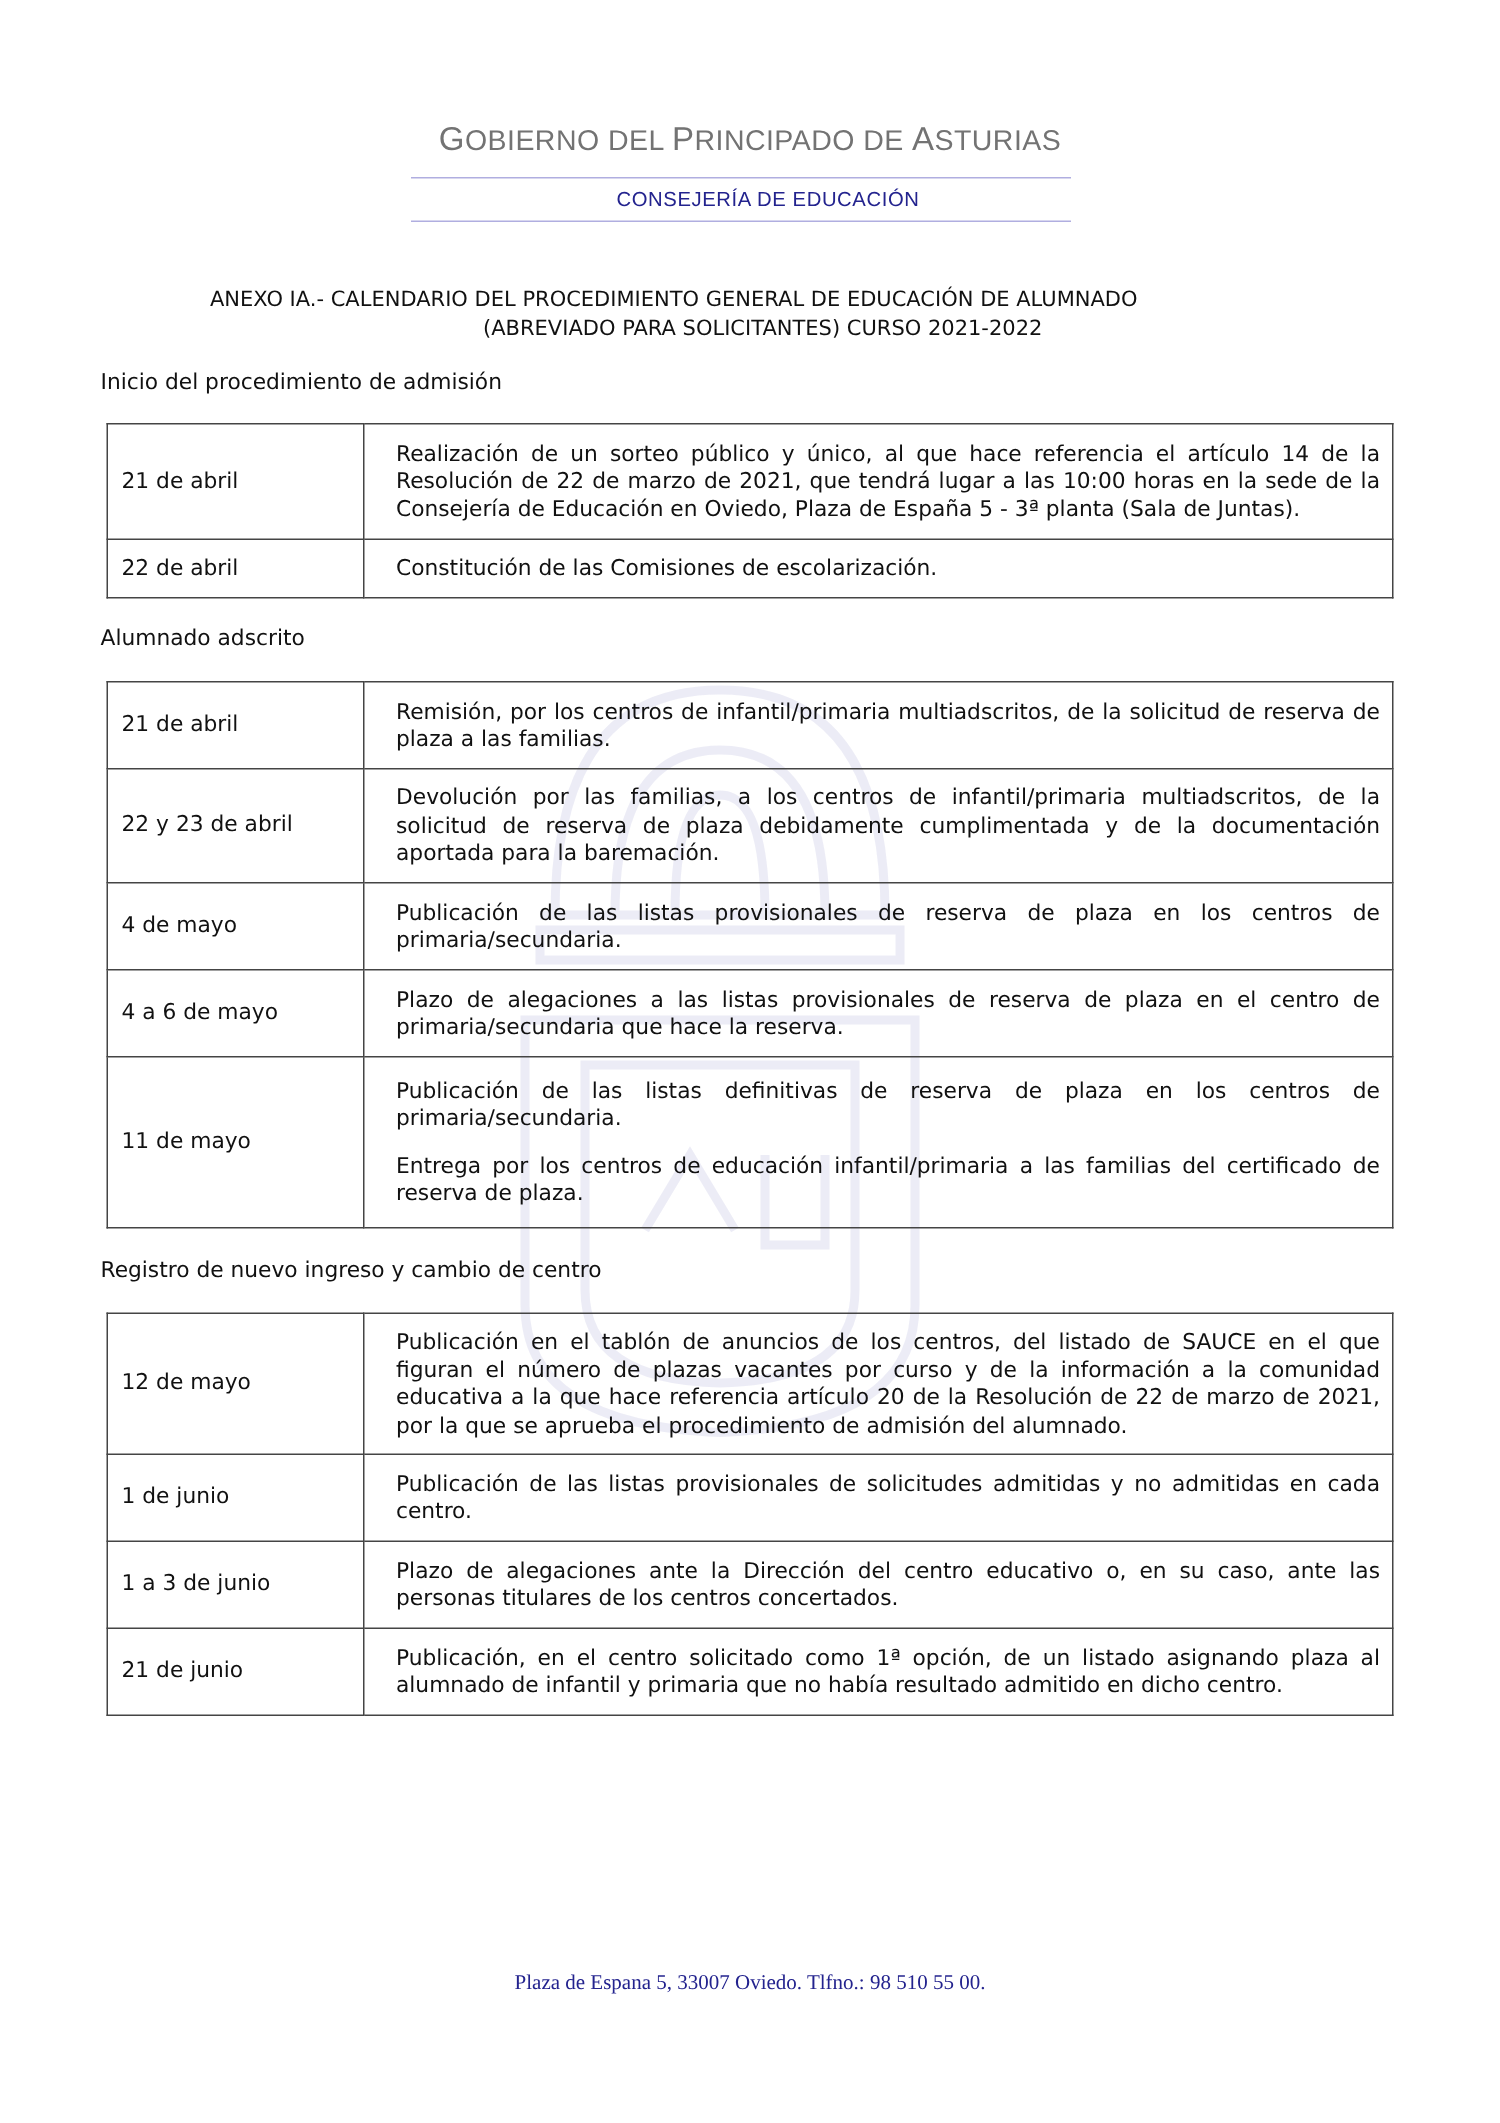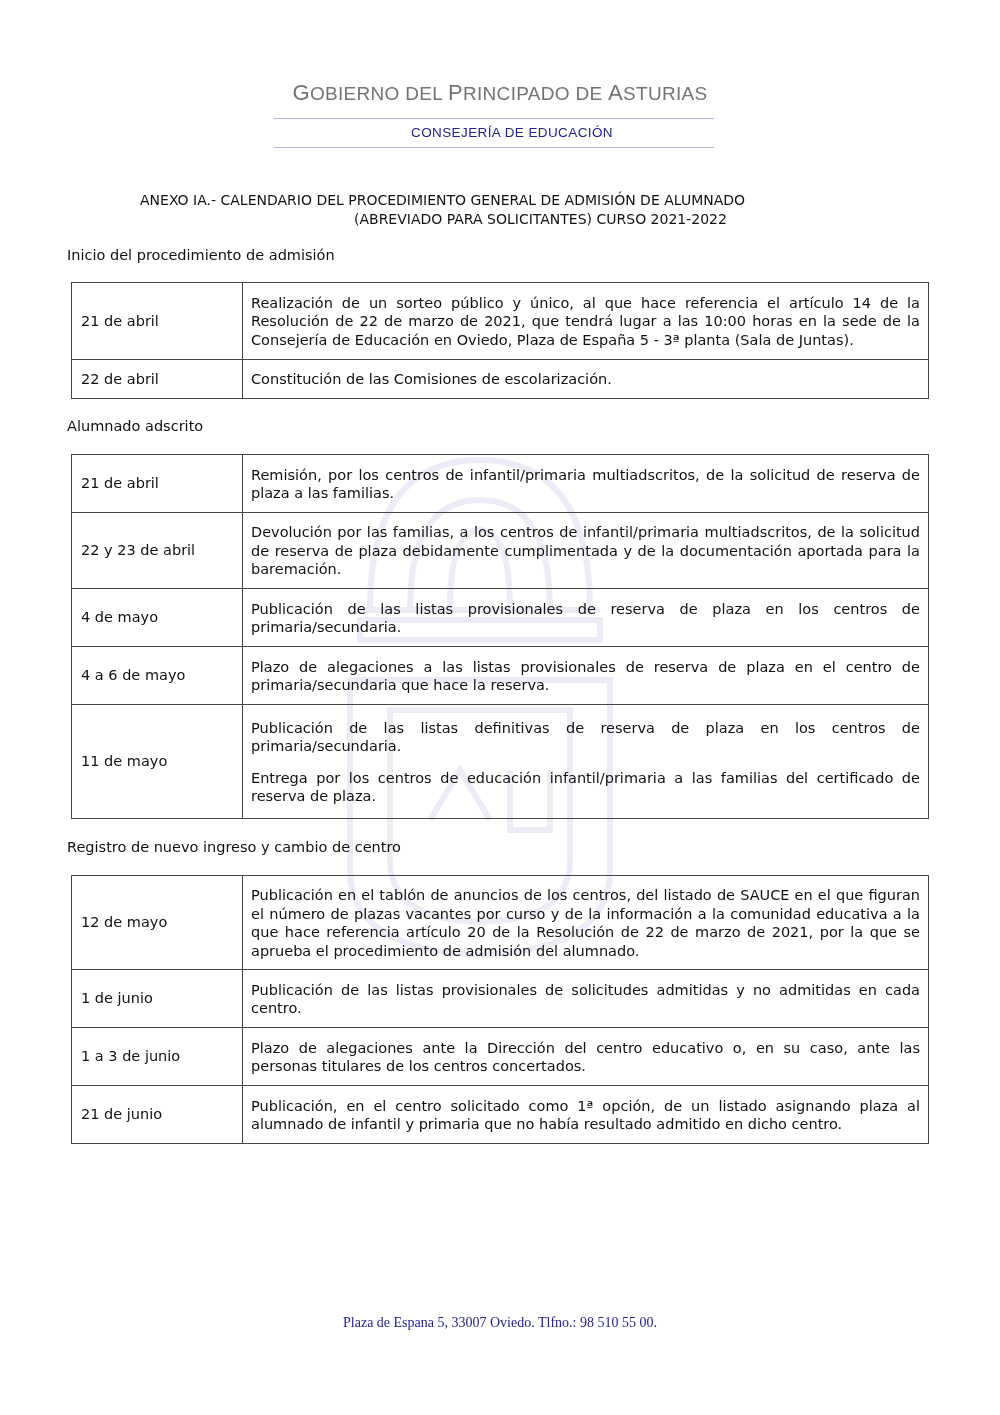--- a/index.html
+++ b/index.html
@@ -7,26 +7,26 @@
          font-family:"DejaVu Sans", sans-serif; color:#111; }
   .watermark { position:absolute; left:330px; top:440px; width:300px; height:520px; opacity:0.09; pointer-events:none; }
   .hdr-title { position:absolute; left:0; width:1000px; top:80px; text-align:center;
                font-family:"Liberation Sans", sans-serif; color:#737373; font-size:19px; letter-spacing:0.3px; }
   .hdr-title .big { font-size:22px; }
   .hdr-line { position:absolute; left:274px; width:440px; height:1px; background:#b0aee0; }
   .hdr-sub { position:absolute; left:12px; width:1000px; top:125px; text-align:center;
              font-family:"Liberation Sans", sans-serif; color:#23238e; font-size:13.5px; letter-spacing:0.4px; }
   .doc-title { position:absolute; left:0; width:1000px; top:191px; font-size:14px; line-height:19px; }
   .doc-title .l1 { padding-left:140px; }
-  .doc-title .l2 { padding-left:322px;margin-left:32px; }
+  .doc-title .l2 { padding-left:322px; }
   .section { position:absolute; left:67px; font-size:14.5px; }
   table.cal { position:absolute; left:71px; width:858px; border-collapse:collapse; font-size:14.5px; }
   table.cal td { border:1px solid #444; vertical-align:middle; line-height:18.5px; }
   table.cal td.date { width:161px; padding:0 0 0 9px; }
-  table.cal td.desc { padding:10px 8px 9px 8px; text-align:justify; }
+  table.cal td.desc { padding:10px 8px 9px 21px; text-align:justify; }
   table.cal td.desc p { margin:0; }
   table.cal td.desc p + p { margin-top:13px; }
   .footer { position:absolute; left:0; width:1000px; top:1315px; text-align:center;
             font-family:"Liberation Serif", serif; color:#23238e; font-size:14px; }
 </style>
 </head>
 <body>
 
 <svg class="watermark" viewBox="0 0 300 520">
   <g fill="none" stroke="#3a3aa0" stroke-width="6">
@@ -43,21 +43,21 @@
 </svg>
 
 <div class="hdr-title">
   <span class="big">G</span><span>OBIERNO DEL </span><span class="big">P</span><span>RINCIPADO DE </span><span class="big">A</span><span>STURIAS</span>
 </div>
 <div class="hdr-line" style="top:118px"></div>
 <div class="hdr-sub">CONSEJERÍA DE EDUCACIÓN</div>
 <div class="hdr-line" style="top:147px"></div>
 
 <div class="doc-title">
-  <div class="l1">ANEXO IA.- CALENDARIO DEL PROCEDIMIENTO GENERAL DE ADMISIÓN DE ALUMNADO</div>
+  <div class="l1">ANEXO IA.- CALENDARIO DEL PROCEDIMIENTO GENERAL DE EDUCACIÓN DE ALUMNADO</div>
   <div class="l2">(ABREVIADO PARA SOLICITANTES) CURSO 2021-2022</div>
 </div>
 
 <div class="section" style="top:247px">Inicio del procedimiento de admisión</div>
 <table class="cal" style="top:282px">
   <tbody>
       <tr style="height:77px">
     <td class="date">21 de abril</td>
     <td class="desc">
           <p>Realización de un sorteo público y único, al que hace referencia el artículo 14 de la Resolución de 22 de marzo de 2021, que tendrá lugar a las 10:00 horas en la sede de la Consejería de Educación en Oviedo, Plaza de España 5 - 3ª planta (Sala de Juntas).</p>

